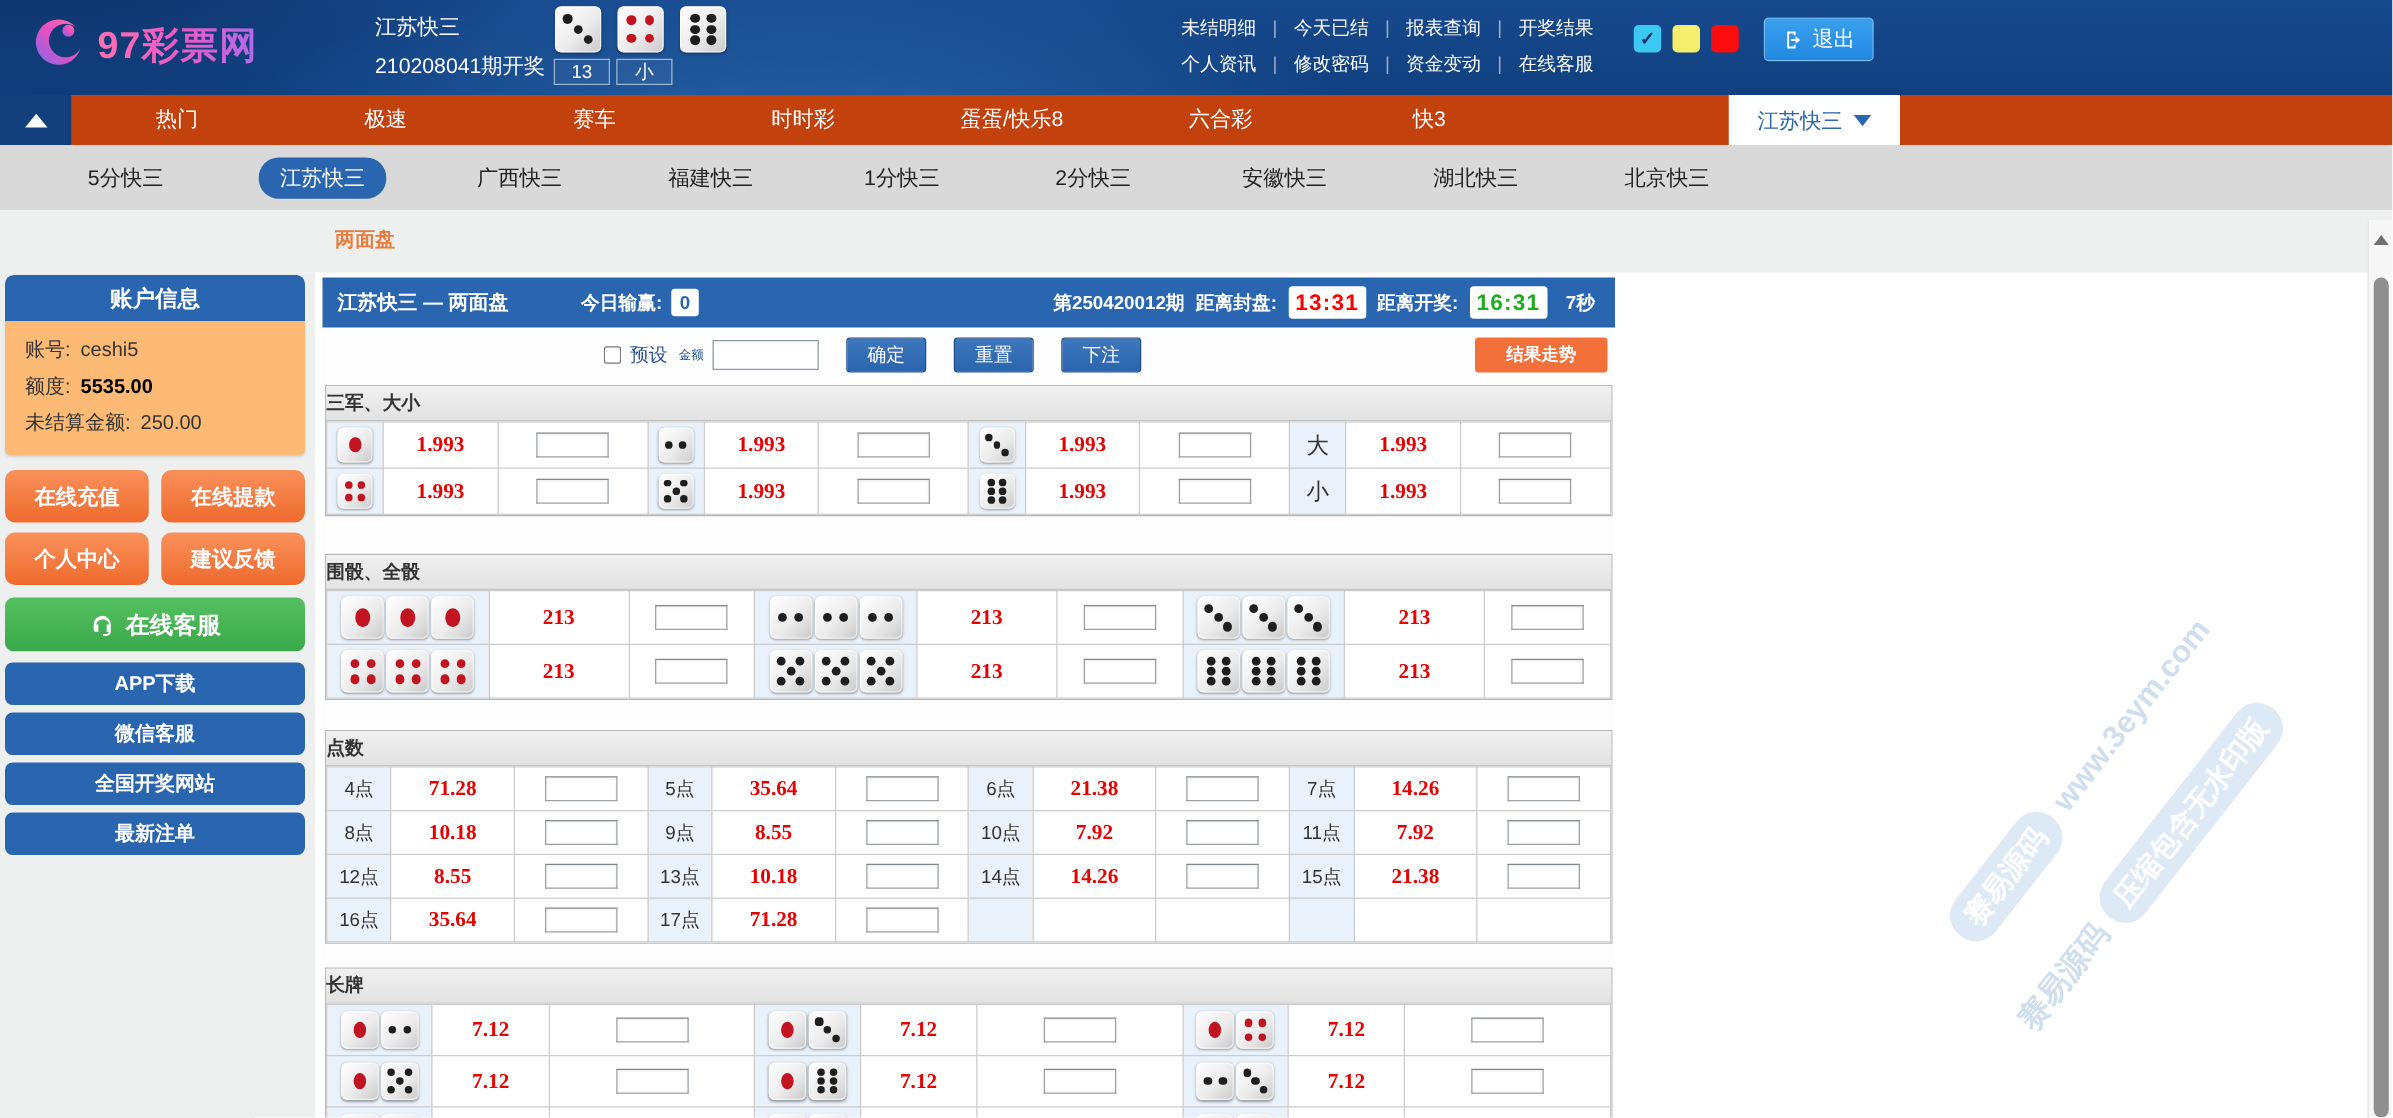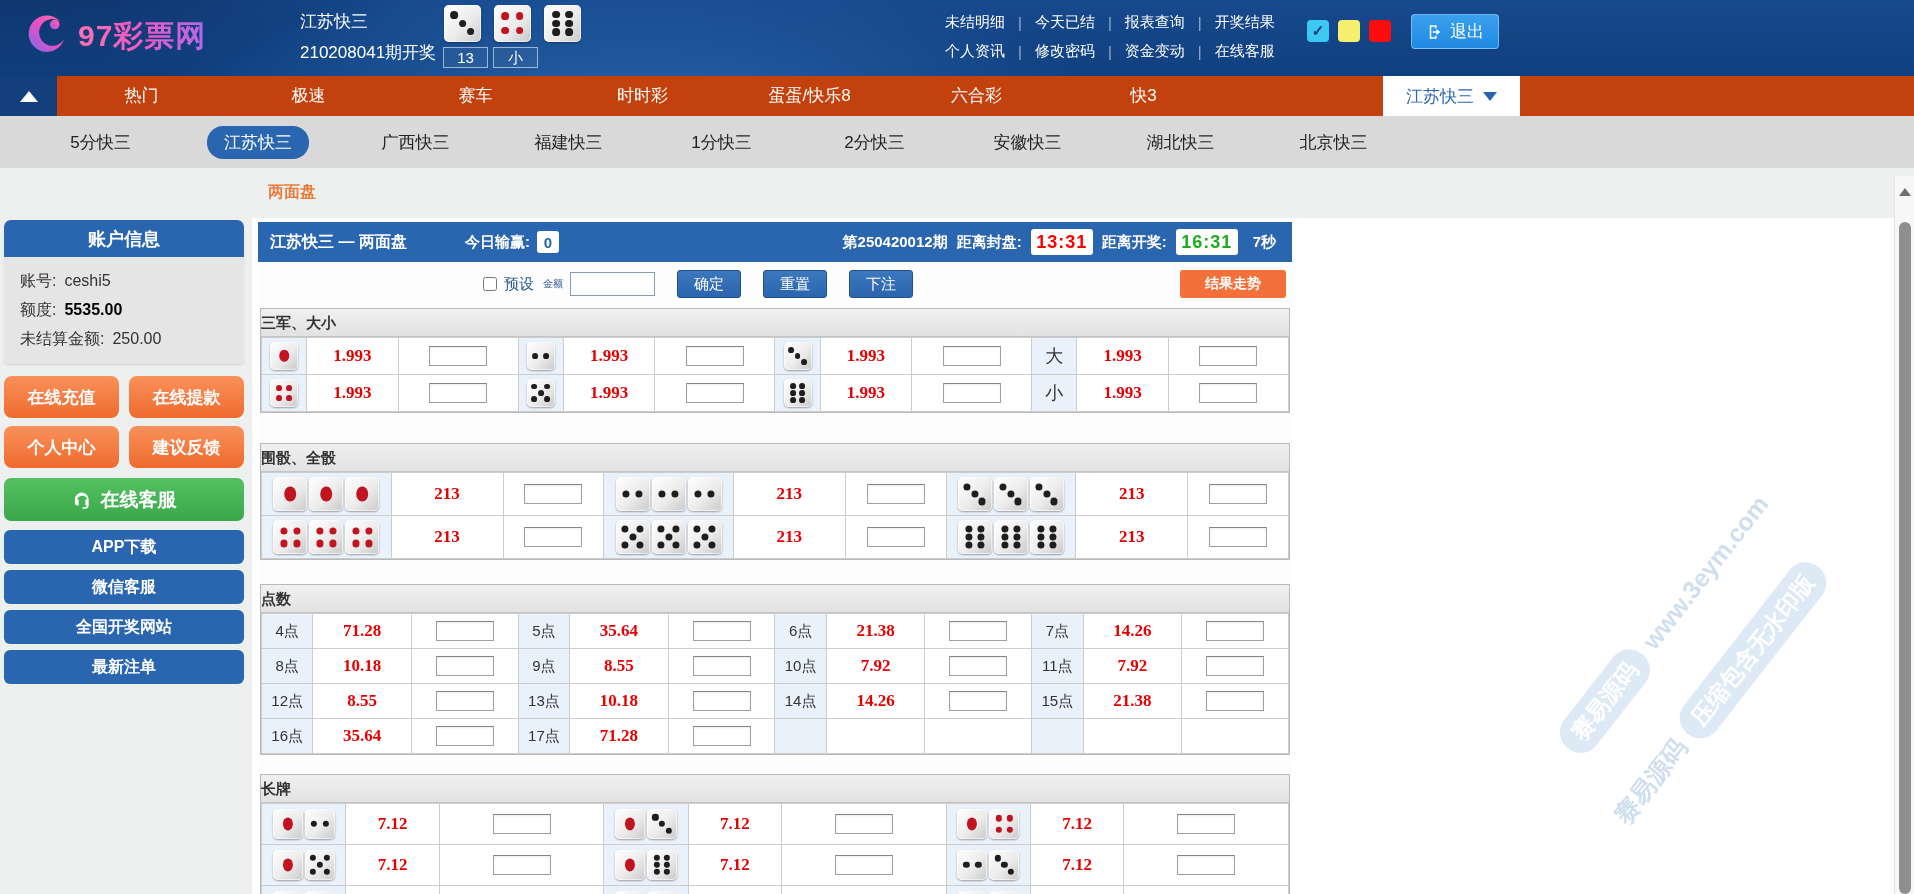--- a/index.html
+++ b/index.html
@@ -61,21 +61,21 @@
     display:flex; align-items:center; padding-left:24px; }
   .sn-item { width:153px; text-align:center; font-size:17px; color:#222; cursor:pointer; }
   .sn-item.active { width:auto; margin:0 30px; padding:5px 17px; background:#2a66b0; color:#fff; border-radius:16px; }
 
   .tab-liangmian { position:absolute; left:268px; top:182px; color:#e87c3c; font-weight:bold; font-size:16px; cursor:pointer; }
 
   
   .sidebar { position:absolute; left:4px; top:220px; width:240px; }
   .acct-header { height:37px; background:#2a66b0; border-radius:7px 7px 0 0; color:#fff; font-weight:bold;
     font-size:18px; display:flex; align-items:center; justify-content:center; }
-  .acct-box { background:#e5e5e5; border-radius:0 0 4px 4px; padding:9px 16px 11px; box-shadow:0 1px 2px rgba(0,0,0,.12); }
+  .acct-box { background:#fdba74; border-radius:0 0 4px 4px; padding:9px 16px 11px; box-shadow:0 1px 2px rgba(0,0,0,.12); }
   .acct-line { font-size:16px; color:#333; line-height:29px; white-space:nowrap; }
   .acct-line .al { margin-right:8px; }
   .av-bold { font-weight:bold; color:#000; }
   .orange-grid { margin-top:12px; display:grid; grid-template-columns:1fr 1fr; gap:8px 10px; }
   .o-btn { height:42px; background:linear-gradient(180deg,#f9915b,#ef6a2d); border:none; border-radius:8px;
     color:#fff; font-weight:bold; font-size:17px; cursor:pointer; font-family:"Liberation Sans",sans-serif; }
   .green-btn { margin-top:10px; width:100%; height:43px; background:linear-gradient(180deg,#54c062,#3aa84a);
     border:none; border-radius:7px; color:#fff; font-weight:bold; font-size:19px;
     display:flex; align-items:center; justify-content:center; gap:9px; cursor:pointer; font-family:"Liberation Sans",sans-serif; }
   #blue-buttons { margin-top:9px; }

